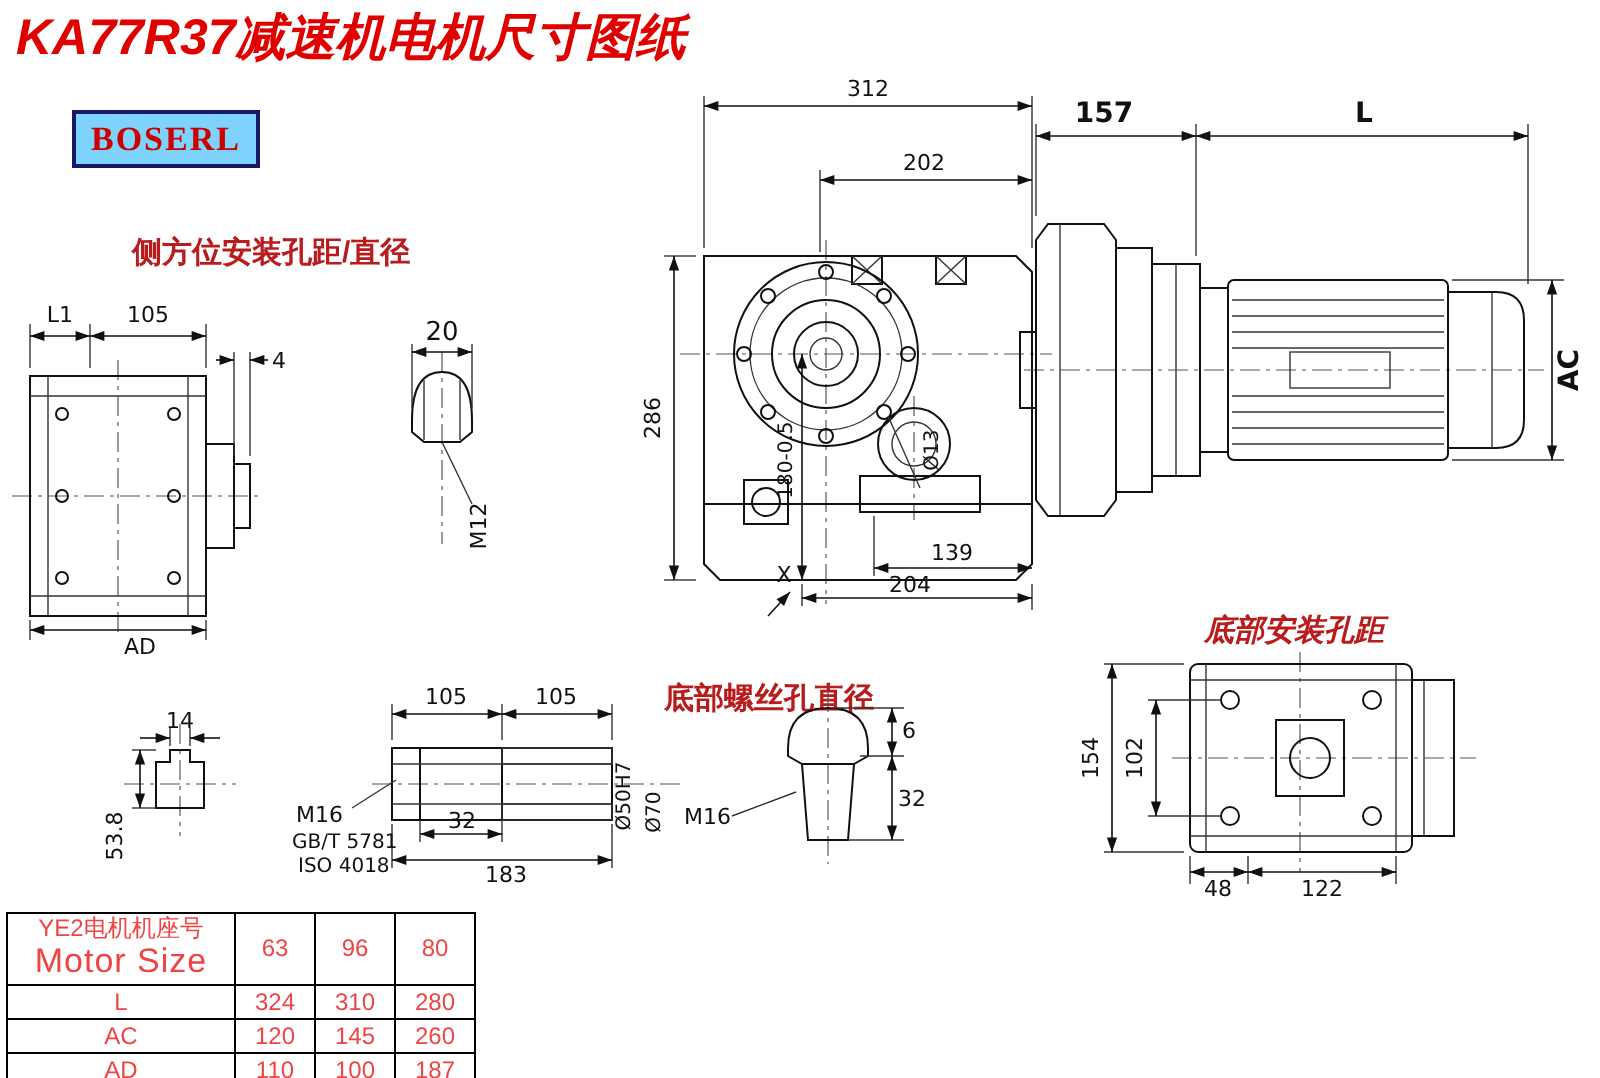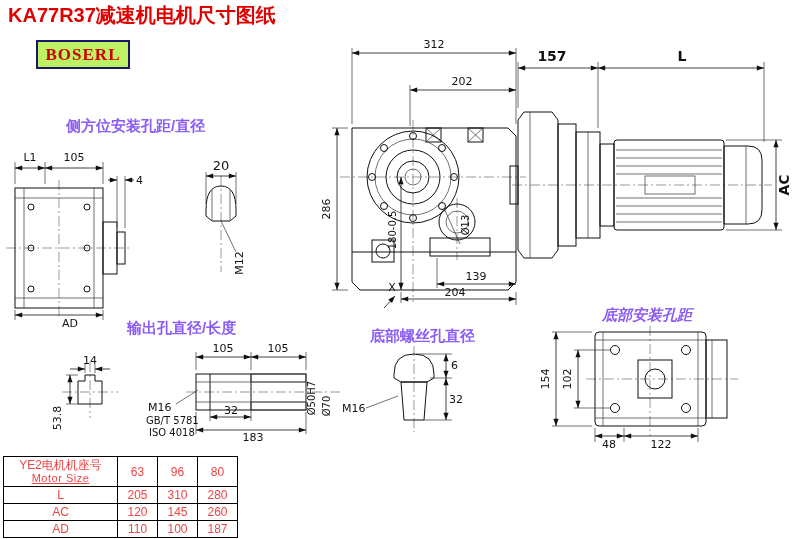--- a/index.html
+++ b/index.html
@@ -1,48 +1,47 @@
 <!DOCTYPE html>
 <html><head>
 <meta charset="utf-8">
 <style>
   * { margin:0; padding:0; box-sizing:border-box; }
   html,body { width:800px; height:539px; background:#fff; font-family:"Liberation Sans",sans-serif; position:relative; overflow:hidden; }
   .stage { position:absolute; left:0; top:0; width:800px; height:539px; }
-  .title { position:absolute; left:8px; top:2px; font-size:20px; font-weight:bold; color:#e00000; white-space:nowrap; }
-  .logo { position:absolute; left:36px; top:40px; width:94px; height:29px; border:2px solid #181868; background:#bef264; display:flex; align-items:center; justify-content:center;text-align:center; }
+  .title { position:absolute; left:8px; top:2px; font-size:25px; font-weight:bold; color:#e00000; white-space:nowrap;font-style:italic; }
+  .logo { position:absolute; left:36px; top:55px; width:94px; height:29px; border:2px solid #181868; background:#7dd3fc; display:flex; align-items:center; justify-content:center;text-align:center; }
   .logo span { color:#cc0000; font-family:"Liberation Serif",serif; font-size:17px; font-weight:bold; letter-spacing:1px; }
-  .red-label { position:absolute; color:#8b5cf6; font-size:15px; font-weight:bold; white-space:nowrap; }
+  .red-label { position:absolute; color:#b91c1c; font-size:15px; font-weight:bold; white-space:nowrap; }
   svg { position:absolute; left:0; top:0; }
   svg text { font-family:"DejaVu Sans",sans-serif; fill:#111; }
   .ln { stroke:#111; stroke-width:1; fill:none; }
   .thin { stroke:#333; stroke-width:0.7; fill:none; }
   .cl { stroke:#555; stroke-width:0.6; fill:none; stroke-dasharray:10 3 2 3; }
   .dim { stroke:#111; stroke-width:0.8; fill:none; }
   text.d { font-size:11px; }
   text.s { font-size:10px; }
   text.dl { font-size:14px; font-weight:bold; }
   .mtable { position:absolute; left:3px; top:456px; border-collapse:collapse; font-size:12px; color:#ef4444; }
   .mtable td { border:1px solid #000; text-align:center; padding:0 2px; height:17px; min-width:40px; background:#fff; }
   .mtable td.hcell { width:114px; height:30px; line-height:1.2; }
-  .mtable td.hcell .en { font-size:11px; letter-spacing:0.5px;text-decoration:underline; }
+  .mtable td.hcell .en { font-size:17px; letter-spacing:0.5px; }
 </style>
 </head>
 <body>
 
 <div class="stage">
 
   <div class="title">KA77R37减速机电机尺寸图纸</div>
   <div class="logo">
       <span>BOSERL</span>
     </div>
 
   <div class="red-label" style="left:66px; top:117px;">侧方位安装孔距/直径</div>
-  <div class="red-label" style="left:127px; top:319px;">输出孔直径/长度</div>
-  <div class="red-label" style="left:332px; top:327px;margin-left:38px;">底部螺丝孔直径</div>
+  <div class="red-label" style="left:332px; top:340px;">底部螺丝孔直径</div>
   <div class="red-label" style="left:602px; top:306px;font-style:italic;">底部安装孔距</div>
 
   <svg width="800" height="539" viewBox="0 0 800 539">
     <defs>
       <marker id="ar" viewBox="0 0 10 10" refX="9.5" refY="5" markerWidth="10" markerHeight="10" orient="auto-start-reverse">
         <path d="M0.5,1.8 L9.5,5 L0.5,8.2 Z" fill="#111"></path>
       </marker>
       <pattern id="ht" width="5" height="5" patternUnits="userSpaceOnUse" patternTransform="rotate(45)">
         <line x1="0" y1="0" x2="0" y2="5" stroke="#666" stroke-width="0.8"></line>
       </pattern>
@@ -293,21 +292,21 @@
       <td class="hcell">
         <div>YE2电机机座号</div>
         <div class="en">Motor Size</div>
       </td>
       <td>63</td>
       <td>96</td>
       <td>80</td>
     </tr>
     <tr>
       <td>L</td>
-      <td>205</td>
+      <td>324</td>
       <td>310</td>
       <td>280</td>
     </tr>
     <tr>
       <td>AC</td>
       <td>120</td>
       <td>145</td>
       <td>260</td>
     </tr>
     <tr>

